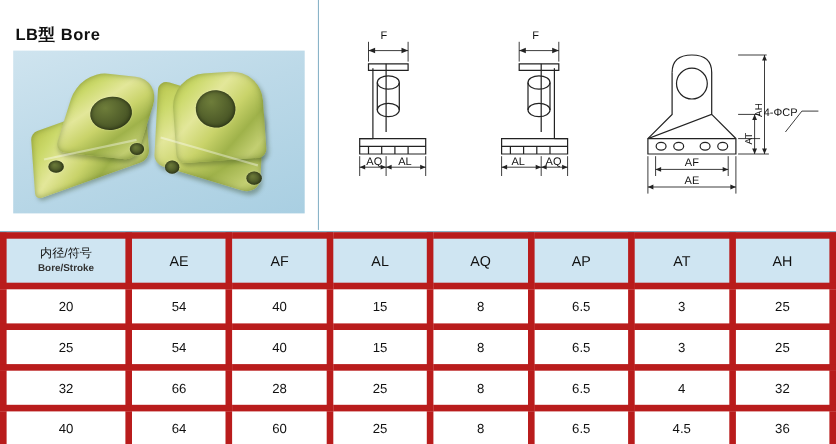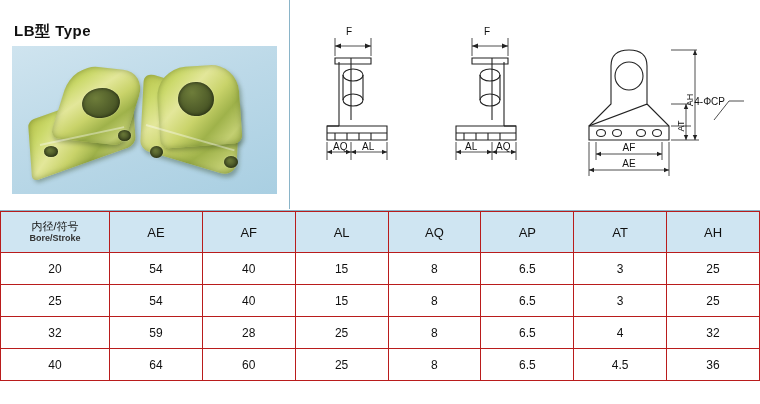--- a/index.html
+++ b/index.html
@@ -115,21 +115,21 @@
   }
   .dwg { position: absolute; left: 0; top: 0; }
 
   
   table.spec {
     border-collapse: collapse;
     width: 760px;
     table-layout: fixed;
   }
   table.spec th, table.spec td {
-    border: 1px solid #b91c1c;
+    border: 6px solid #b91c1c;
     text-align: center;
     font-size: 12px;
     color: #111;
     height: 31px;
     padding: 0;
   }
   table.spec thead th {
     background: #cfe5f2;
     height: 40px;
     font-weight: normal;
@@ -150,21 +150,21 @@
   }
 </style>
 </head>
 <body>
 
 <div class="page">
 
   <div class="top-area">
 
     <div class="left-panel">
-      <div class="type-title">LB型 Type</div>
+      <div class="type-title">LB型 Bore</div>
 
       <div class="photo-box">
 
         <div class="bracket bk-a">
           <div class="plate p1"></div>
           <div class="plate p2"></div>
           <div class="hole h-big-a"></div>
           <div class="hole h-small-a1"></div>
           <div class="hole h-small-a2"></div>
           <div class="ridge" style="left:10px; top:76px; width:86px; transform:rotate(-12deg);"></div>
@@ -320,21 +320,21 @@
         <td>54</td>
         <td>40</td>
         <td>15</td>
         <td>8</td>
         <td>6.5</td>
         <td>3</td>
         <td>25</td>
       </tr>
       <tr>
         <td class="first-col">32</td>
-        <td>59</td>
+        <td>66</td>
         <td>28</td>
         <td>25</td>
         <td>8</td>
         <td>6.5</td>
         <td>4</td>
         <td>32</td>
       </tr>
       <tr>
         <td class="first-col">40</td>
         <td>64</td>

